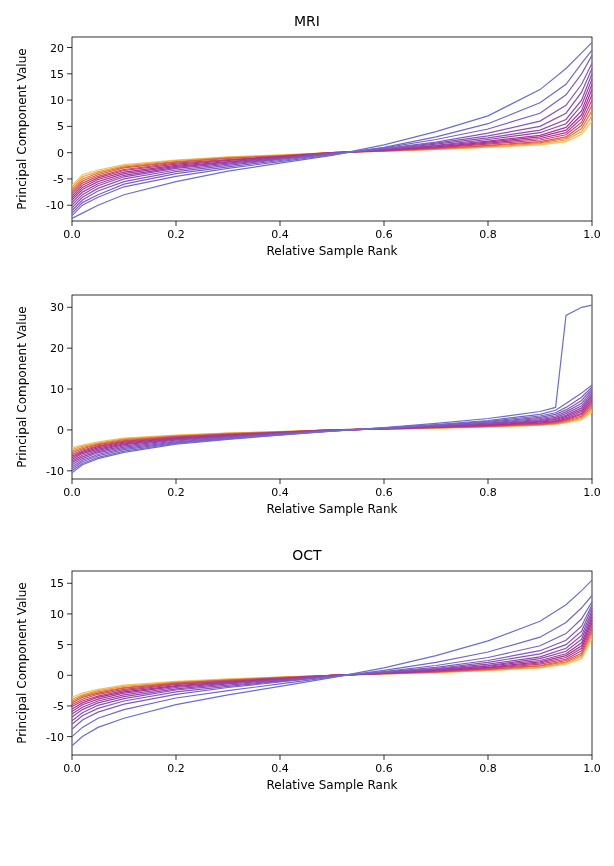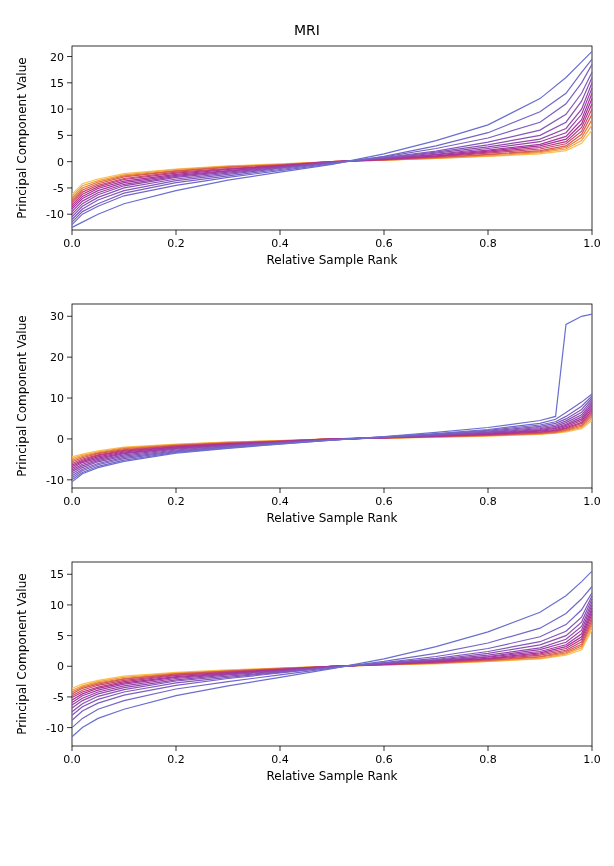--- a/index.html
+++ b/index.html
@@ -5,21 +5,21 @@
   body {
     margin: 0;
     padding: 10px;
     background: #ffffff;
     font-family: "DejaVu Sans", Arial, sans-serif;
     width: 614px;
     box-sizing: border-box;
   }
   .fig {
     width: 594px;
-    margin: 12px auto;
+    margin: 3px auto;
   }
   .panel {
     margin-bottom: 28px;
   }
   .panel-title {
     text-align: center;
     font-size: 14px;
     color: #000;
     margin-bottom: 2px;
   }
@@ -127,20 +127,21 @@
         <path d="M62.0 172.0 L72.4 166.3 L88.0 161.4 L114.0 155.7 L166.0 150.3 L218.0 147.1 L270.0 144.2 L322.0 141.3 L374.0 139.7 L426.0 137.7 L478.0 135.2 L530.0 131.5 L545.6 129.5 L556.0 126.2 L571.6 118.9 L582.0 106.2 " class="series" stroke="#9a40a6"></path>
         <path d="M62.0 173.6 L72.4 167.9 L88.0 162.6 L114.0 156.9 L166.0 151.2 L218.0 147.5 L270.0 144.6 L322.0 141.3 L374.0 139.3 L426.0 137.3 L478.0 134.4 L530.0 130.7 L545.6 128.3 L556.0 124.6 L571.6 116.8 L582.0 104.1 " class="series" stroke="#9248ad"></path>
         <path d="M62.0 175.7 L72.4 169.6 L88.0 163.8 L114.0 158.1 L166.0 152.0 L218.0 147.9 L270.0 144.6 L322.0 141.8 L374.0 139.3 L426.0 136.8 L478.0 134.0 L530.0 129.5 L545.6 127.0 L556.0 122.9 L571.6 114.4 L582.0 102.1 " class="series" stroke="#8a50b4"></path>
         <path d="M62.0 177.7 L72.4 171.2 L88.0 165.5 L114.0 159.3 L166.0 152.8 L218.0 148.7 L270.0 145.0 L322.0 141.8 L374.0 139.3 L426.0 136.4 L478.0 133.2 L530.0 128.3 L545.6 125.4 L556.0 120.9 L571.6 111.5 L582.0 100.0 " class="series" stroke="#8258bb"></path>
         <path d="M62.0 179.8 L72.4 172.8 L88.0 166.7 L114.0 160.6 L166.0 153.6 L218.0 149.1 L270.0 145.4 L322.0 141.8 L374.0 138.9 L426.0 136.0 L478.0 132.3 L530.0 127.0 L545.6 123.8 L556.0 118.4 L571.6 108.2 L582.0 98.0 " class="series" stroke="#7a5fc1"></path>
         <path d="M62.0 181.8 L72.4 174.5 L88.0 168.3 L114.0 162.2 L166.0 154.4 L218.0 149.9 L270.0 145.8 L322.0 142.2 L374.0 138.9 L426.0 135.6 L478.0 131.5 L530.0 125.4 L545.6 121.3 L556.0 114.4 L571.6 104.1 L582.0 96.0 " class="series" stroke="#7267c8"></path>
         <path d="M62.0 183.9 L72.4 175.7 L88.0 169.6 L114.0 163.4 L166.0 155.2 L218.0 150.3 L270.0 146.2 L322.0 142.2 L374.0 138.5 L426.0 134.4 L478.0 129.5 L530.0 122.5 L545.6 118.4 L556.0 26.4 L571.6 18.3 L582.0 16.2 " class="series" stroke="#6a6fcf"></path>
       </svg>
   </div>
   <div class="panel">
+    <div class="panel-title">OCT</div>
     <svg id="svg-2" width="594" height="230">
         <rect x="62" y="6" width="520" height="184" class="frame"></rect>
         <line x1="62" y1="190" x2="62" y2="195" stroke="#000" stroke-width="0.8"></line>
         <text x="62" y="207" text-anchor="middle" font-size="11">0.0</text>
         <line x1="166" y1="190" x2="166" y2="195" stroke="#000" stroke-width="0.8"></line>
         <text x="166" y="207" text-anchor="middle" font-size="11">0.2</text>
         <line x1="270" y1="190" x2="270" y2="195" stroke="#000" stroke-width="0.8"></line>
         <text x="270" y="207" text-anchor="middle" font-size="11">0.4</text>
         <line x1="374" y1="190" x2="374" y2="195" stroke="#000" stroke-width="0.8"></line>
         <text x="374" y="207" text-anchor="middle" font-size="11">0.6</text>

